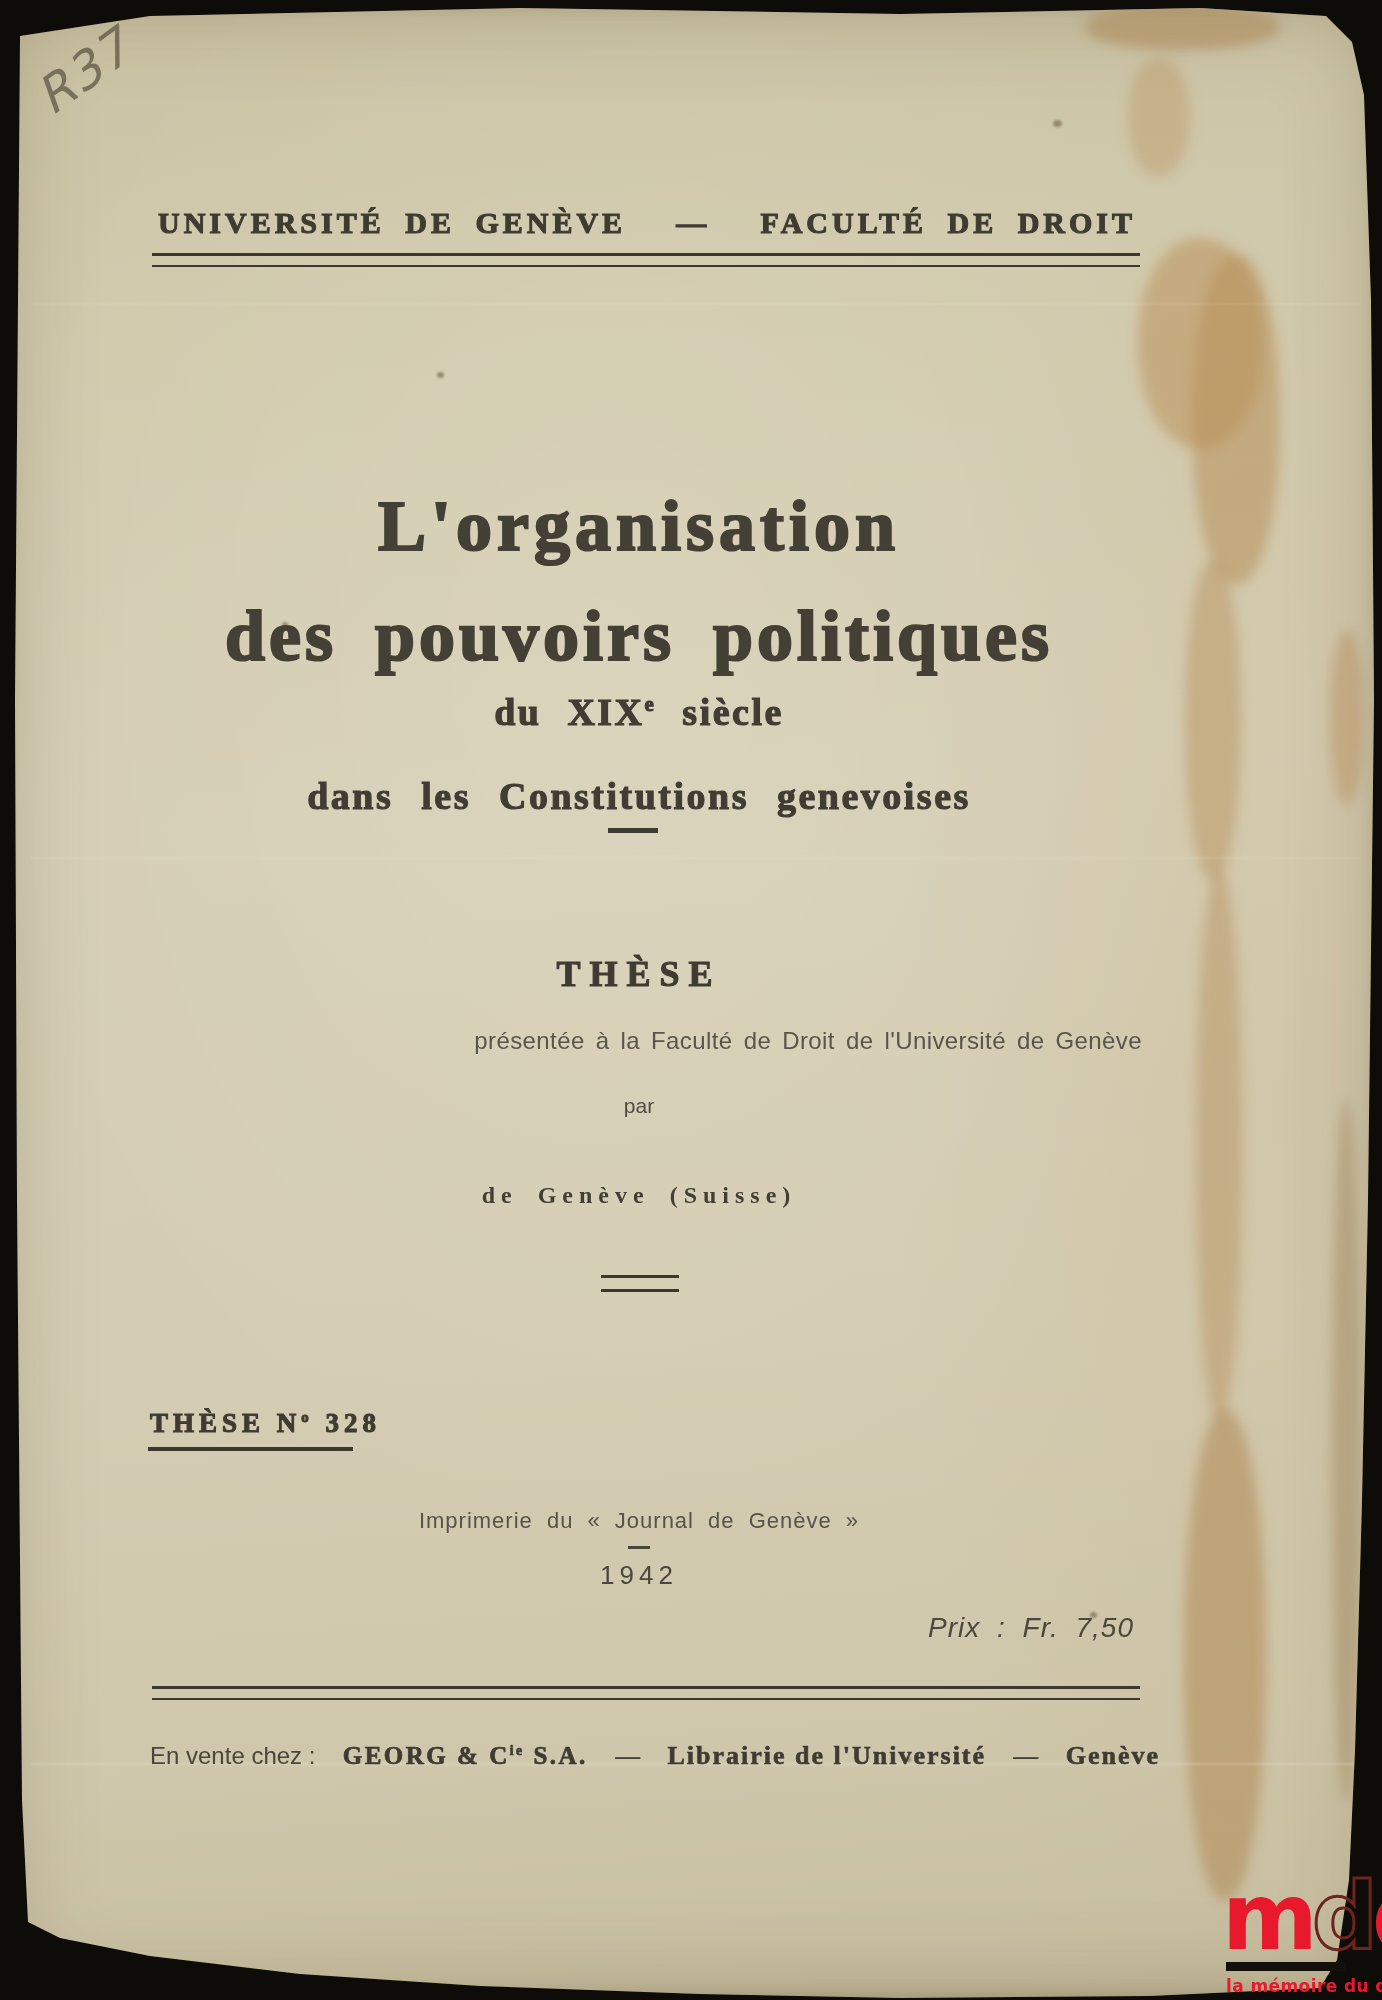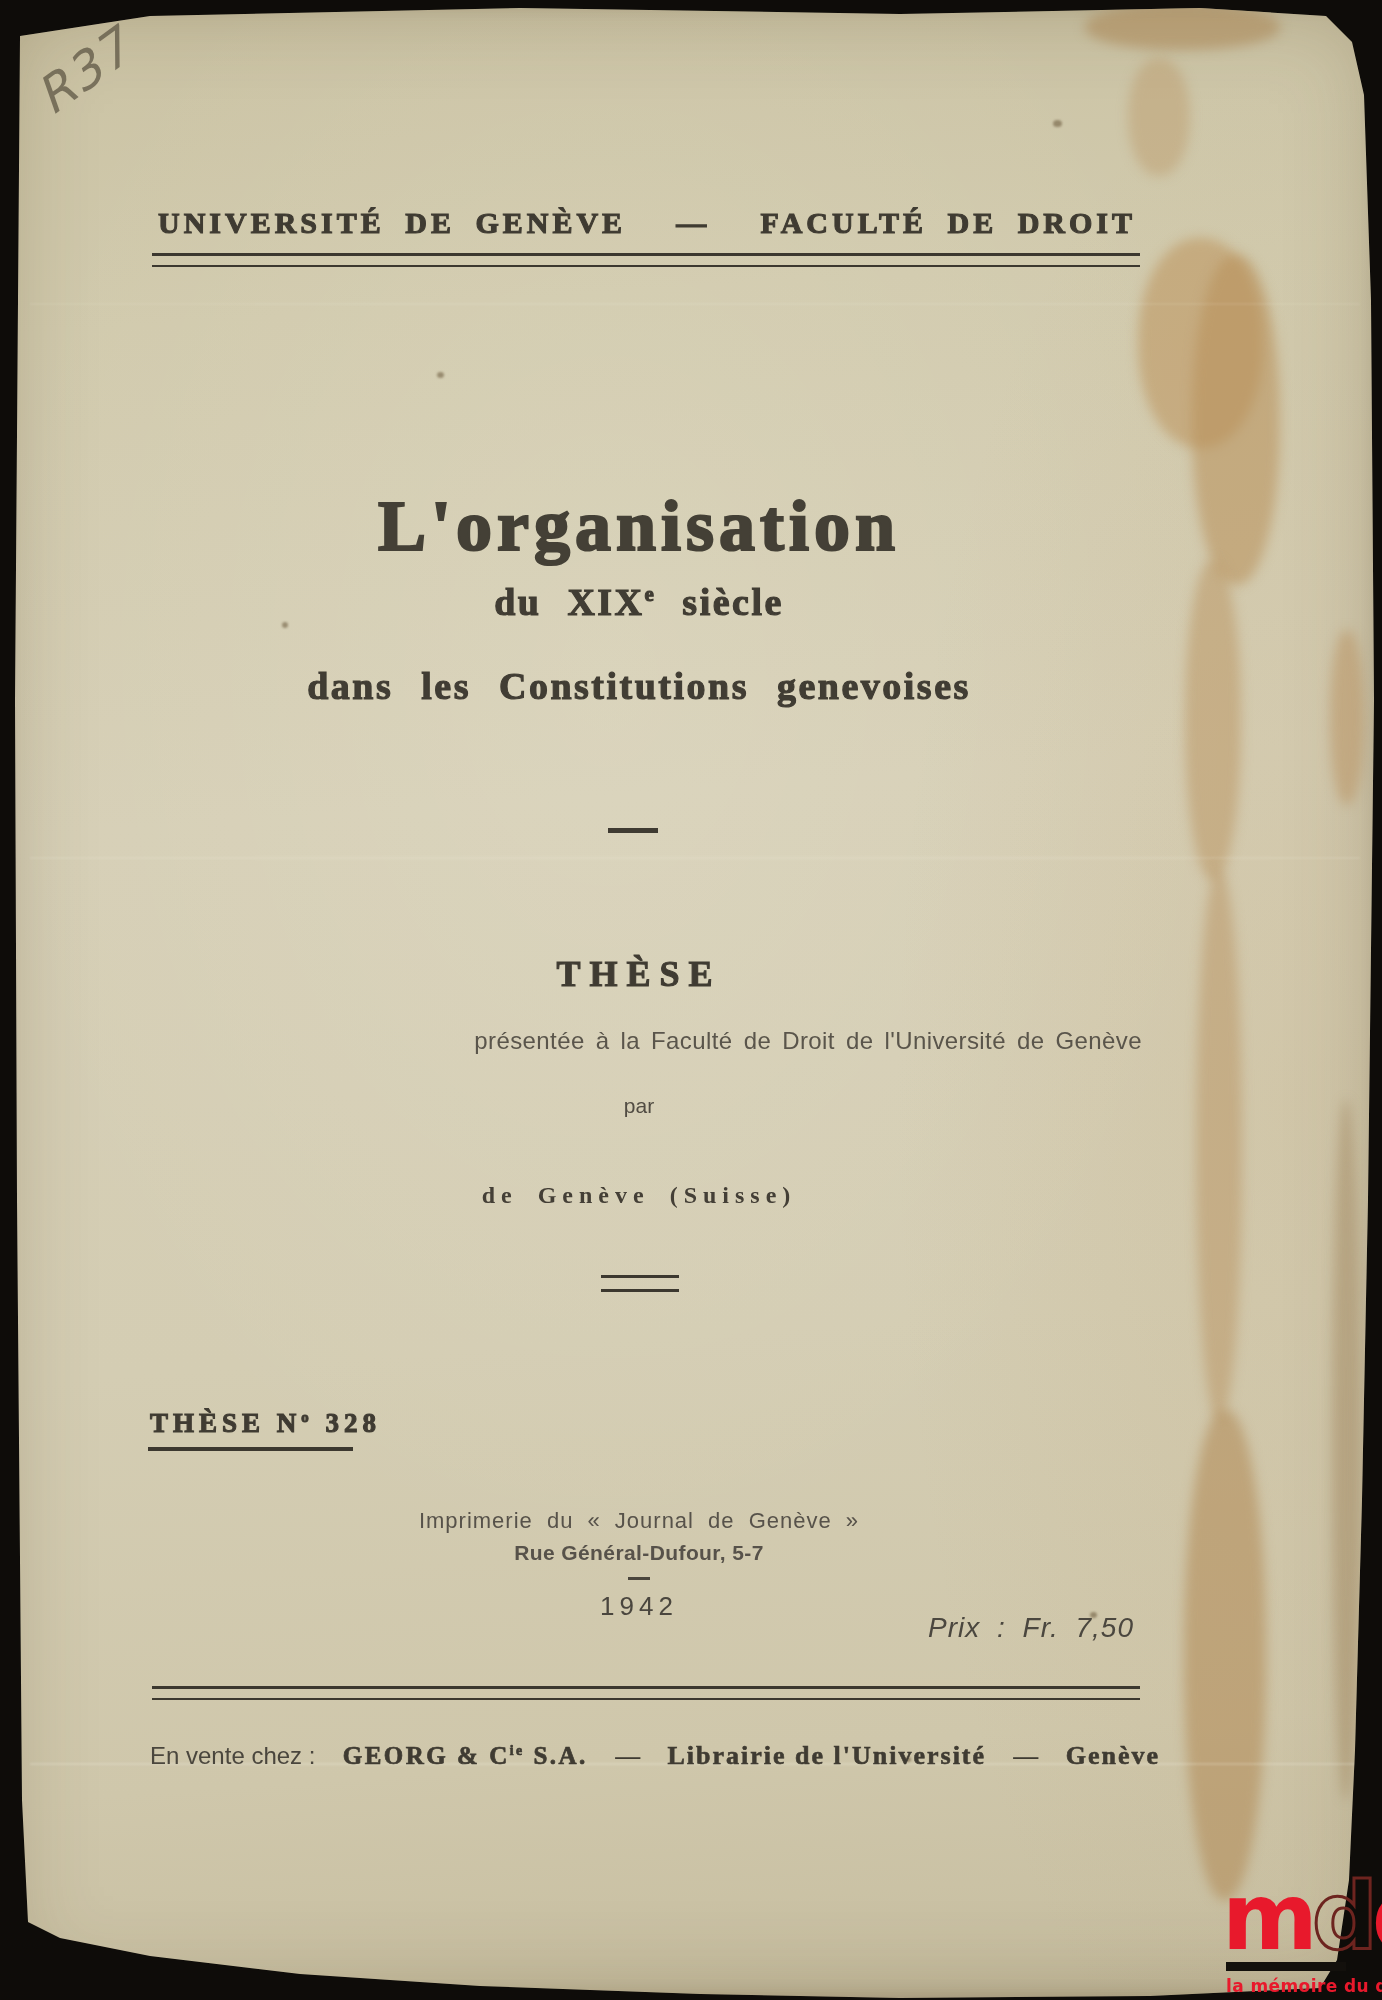--- a/index.html
+++ b/index.html
@@ -105,39 +105,39 @@
 
     <div class="abs hdr ink semifat">
       <span>UNIVERSITÉ DE GENÈVE</span>
       <span>—</span>
       <span>FACULTÉ DE DROIT</span>
     </div>
     <div class="abs hdr-rule"></div>
 
     <div class="abs titleblock center">
       <div class="fat t1">L'organisation</div>
+      <div class="fat t2">des pouvoirs politiques</div>
       <div class="semifat t4 ink"><span>du XIX</span><sup>e</sup><span> siècle</span></div>
       <div class="semifat t3 ink">dans les Constitutions genevoises</div>
     </div>
     <div class="abs dashrule"></div>
 
     <div class="abs these center ink semifat">THÈSE</div>
     <div class="abs presented center sans">
       <div>présentée à la Faculté de Droit de l'Université de Genève</div>
     </div>
     <div class="abs par center sans">par</div>
     <div class="abs origin center">de Genève (Suisse)</div>
     <div class="abs rule2"></div>
 
     <div class="abs tno ink semifat"><span>THÈSE N</span><sup>o</sup><span> 328</span></div>
     <div class="abs tno-line"></div>
 
     <div class="abs imprint center sans">
       <div class="imp1">Imprimerie du « Journal de Genève »</div>
-      <div class="imp2">Rue Général-Dufour, 5-7</div>
       <div><span class="imp-dash"></span></div>
       <div class="imp-year">1942</div>
     </div>
 
     <div class="abs price sans">Prix : Fr. 7,50</div>
 
     <div class="abs foot-rule"></div>
     <div class="abs vendor">
       <span class="v-intro">En vente chez :</span>
       <span class="v-name"><span>GEORG &amp; C</span><sup>ie</sup><span> S.A.</span></span>

